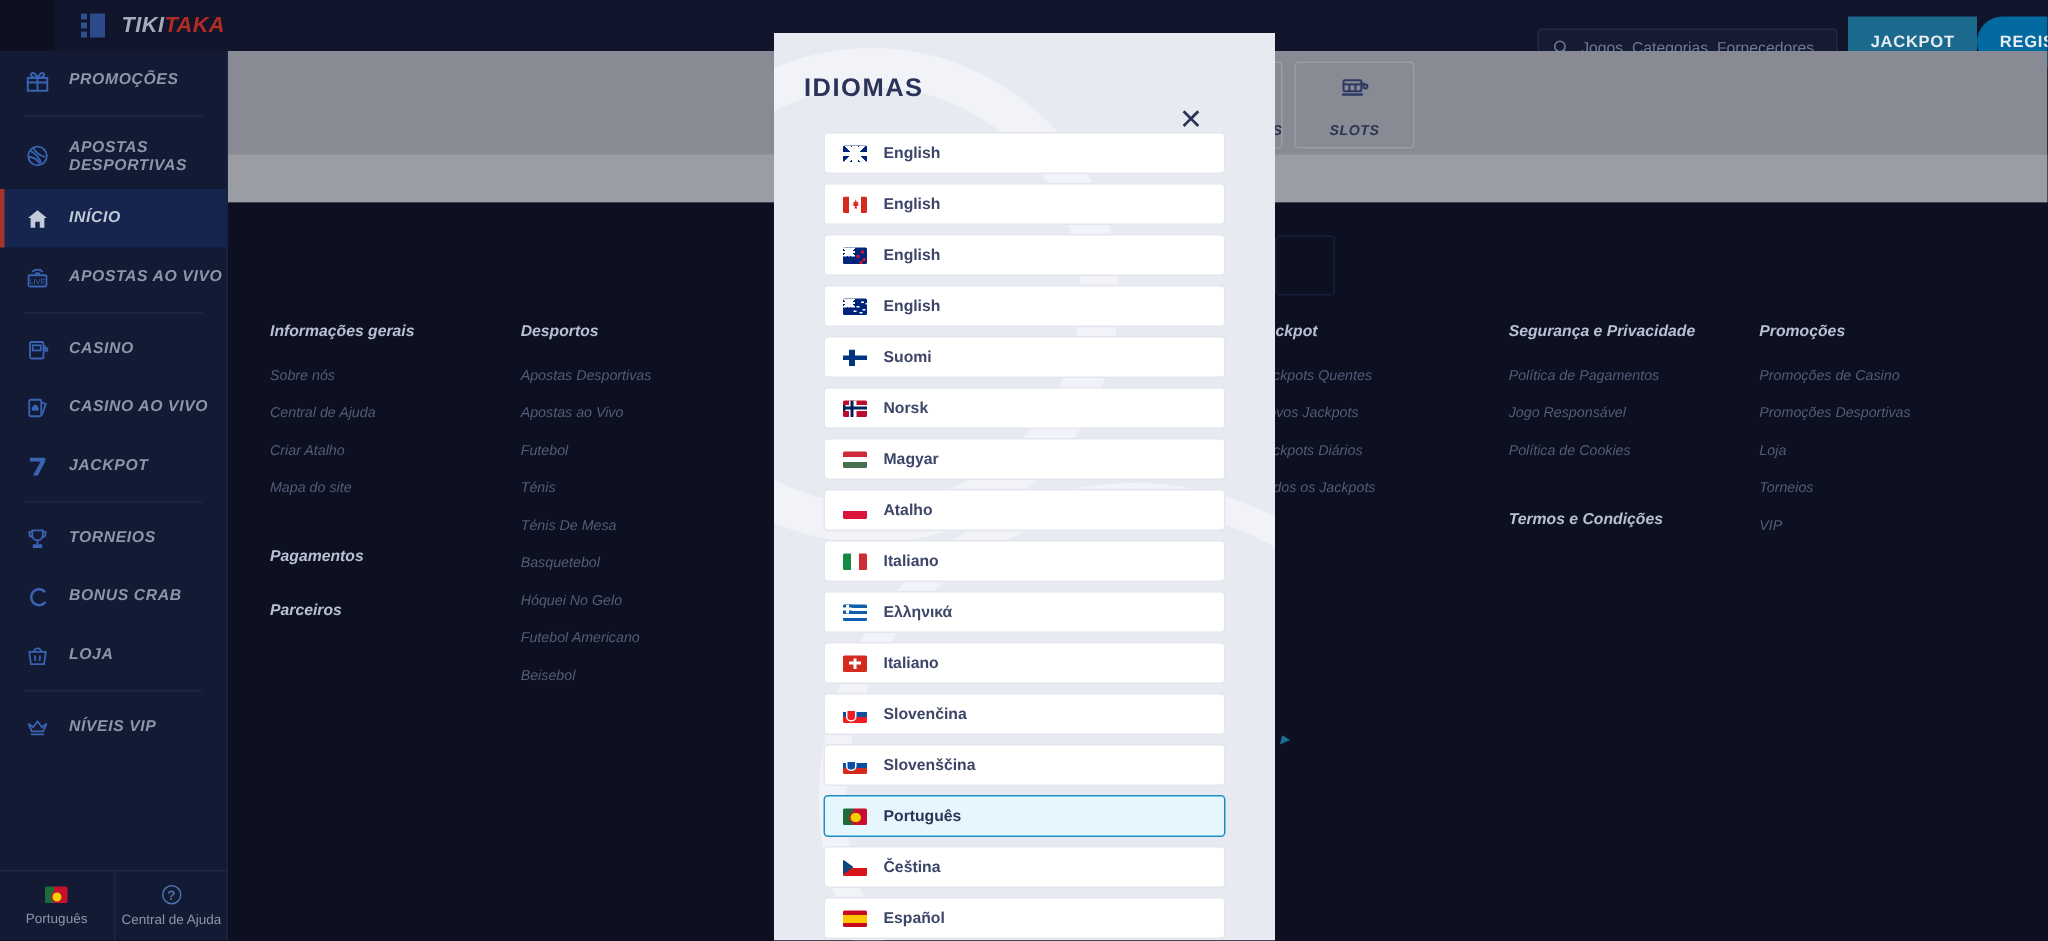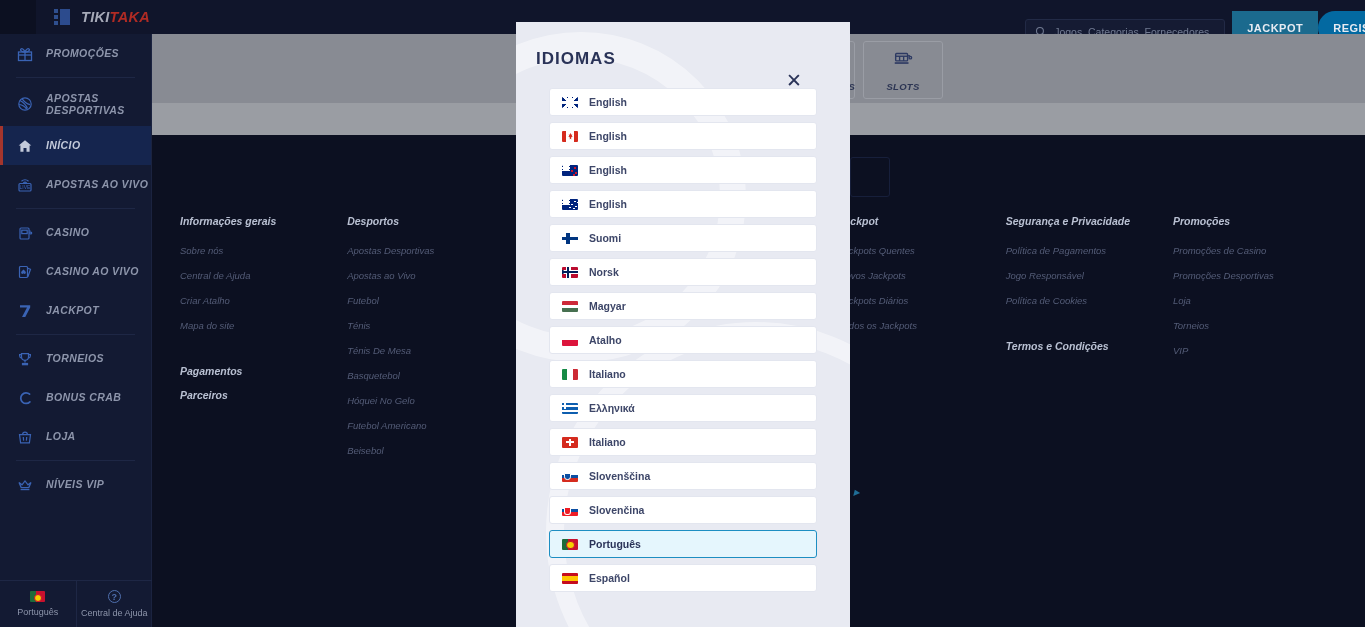--- a/index.html
+++ b/index.html
@@ -448,21 +448,21 @@
 
   <div class="page-body">
     <div class="ghost-box"></div>
     <div class="footer-cols" id="footer-cols">
         <div class="fcol">
           <div class="f-head">Informações gerais</div>
           <div class="f-link">Sobre nós</div>
           <div class="f-link">Central de Ajuda</div>
           <div class="f-link">Criar Atalho</div>
           <div class="f-link">Mapa do site</div>
-          <div class="f-head spaced" style="margin-bottom: 12px; font-style: italic;">Pagamentos</div>
+          <div class="f-head spaced" style="margin-bottom: 24px; font-style: italic;">Pagamentos</div>
           <div class="f-head" style="margin-bottom: 12px;">Parceiros</div>
         </div>
         <div class="fcol">
           <div class="f-head">Desportos</div>
           <div class="f-link">Apostas Desportivas</div>
           <div class="f-link">Apostas ao Vivo</div>
           <div class="f-link">Futebol</div>
           <div class="f-link">Ténis</div>
           <div class="f-link">Ténis De Mesa</div>
           <div class="f-link">Basquetebol</div>
@@ -551,31 +551,35 @@
         </div>
         <div class="lang-row">
           <span class="flag f-gr"></span>
           <span class="lang-name">Ελληνικά</span>
         </div>
         <div class="lang-row">
           <span class="flag f-ch"></span>
           <span class="lang-name">Italiano</span>
         </div>
         <div class="lang-row">
+          <span class="flag f-sk"></span>
+          <span class="lang-name">Slovenčina</span>
+        </div>
+        <div class="lang-row">
           <span class="flag f-si"></span>
           <span class="lang-name">Slovenščina</span>
-        </div>
-        <div class="lang-row">
-          <span class="flag f-sk"></span>
-          <span class="lang-name">Slovenčina</span>
         </div>
         <div class="lang-row selected">
           <span class="flag f-pt"></span>
           <span class="lang-name">Português</span>
         </div>
         <div class="lang-row">
+          <span class="flag f-cz"></span>
+          <span class="lang-name">Čeština</span>
+        </div>
+        <div class="lang-row">
           <span class="flag f-es"></span>
           <span class="lang-name">Español</span>
         </div>
       </div>
   </div>
 
 </div>
 
 </body></html>

